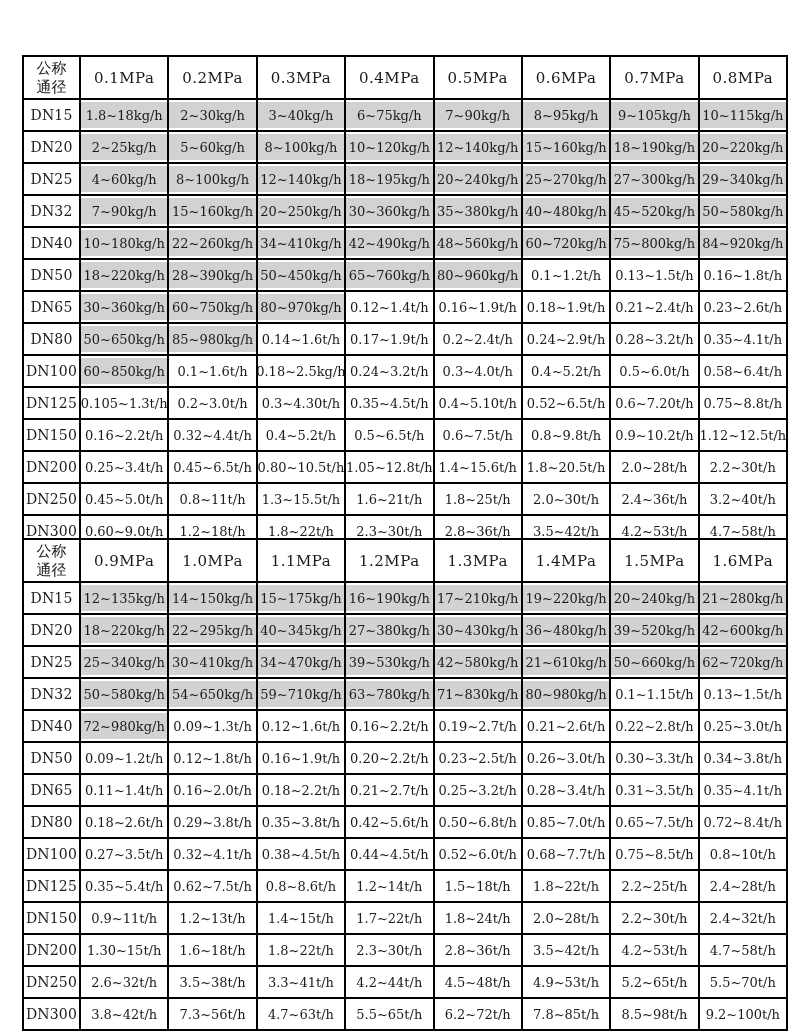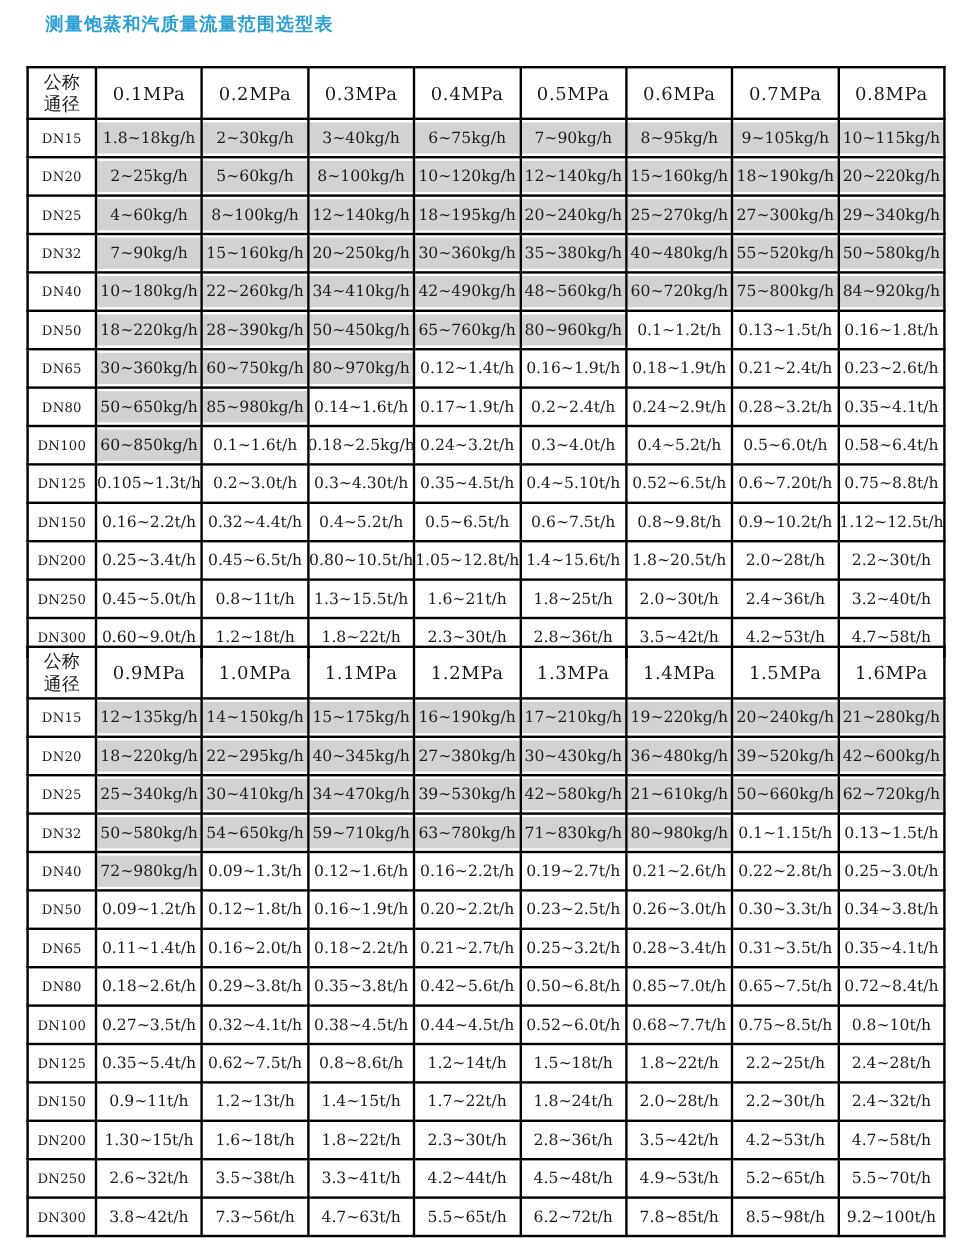--- a/index.html
+++ b/index.html
@@ -33,35 +33,34 @@
   #table-1{top:538px;}
   table.spec th,table.spec td{
     border:2px solid var(--border);
     padding:0;margin:0;
     text-align:center;vertical-align:middle;
     background:#ffffff;
     overflow:hidden;
   }
   th.corner{width:55px;font-size:15px;font-weight:normal;line-height:1.25;}
   th.phead{height:41px;font-size:15px;font-weight:normal;letter-spacing:.5px;}
-  td.dn{font-size:11px;height:26px;letter-spacing:.2px;}
+  td.dn{font-size:14px;height:26px;letter-spacing:.2px;}
   td.val .fill{
     display:flex;align-items:center;justify-content:center;
     min-height:26px;margin:2px 0;
     font-size:13px;white-space:nowrap;
   }
   td.val.shaded .fill{background:var(--shade);}
   td.val{height:30px;}
   tr{height:30px;}
 </style>
 </head>
 <body>
 
 <div class="page">
-  <div class="title">测量饱蒸和汽质量流量范围选型表</div>
   <table class="spec" id="table-0">
       <thead>
         <tr>
           <th class="corner">
             <span style="display: block;">公称</span>
             <span style="display: block;">通径</span>
           </th>
           <th class="phead">0.1MPa</th>
           <th class="phead">0.2MPa</th>
           <th class="phead">0.3MPa</th>
@@ -168,21 +167,21 @@
           <td class="val shaded">
             <div class="fill">30~360kg/h</div>
           </td>
           <td class="val shaded">
             <div class="fill">35~380kg/h</div>
           </td>
           <td class="val shaded">
             <div class="fill">40~480kg/h</div>
           </td>
           <td class="val shaded">
-            <div class="fill">55~520kg/h</div>
+            <div class="fill">45~520kg/h</div>
           </td>
           <td class="val shaded">
             <div class="fill">50~580kg/h</div>
           </td>
         </tr>
         <tr>
           <td class="dn">DN40</td>
           <td class="val shaded">
             <div class="fill">10~180kg/h</div>
           </td>

